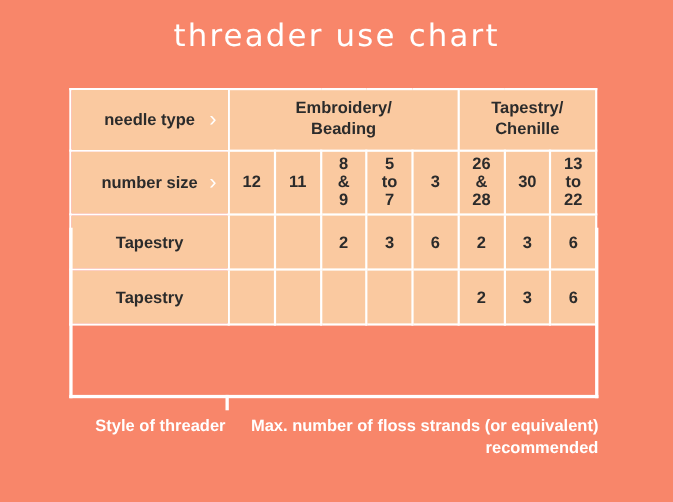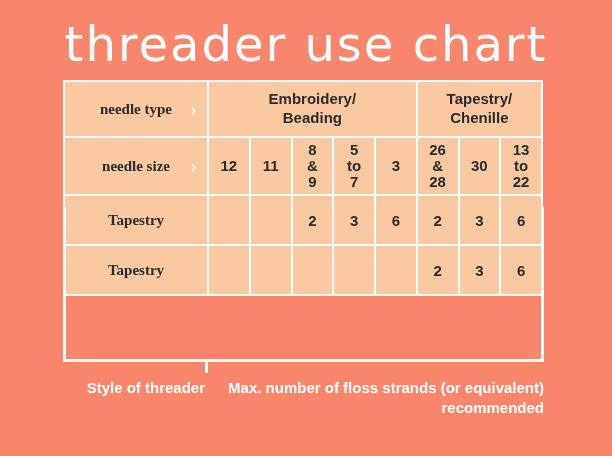--- a/index.html
+++ b/index.html
@@ -15,21 +15,21 @@
     position: relative;
   }
 
   #title {
     position: absolute;
     top: 16px;
     left: 0;
     width: 100%;
     text-align: center;
     color: #ffffff;
-    font-size: 48px;
+    font-size: 28px;
     letter-spacing: 2px;
     font-weight: 400;
     font-family: "DejaVu Sans", sans-serif;
   }
 
   #chart {
     position: absolute;
     left: 63px;
     top: 80px;
     width: 480px;
@@ -50,21 +50,20 @@
     font-size: 15px;
     font-weight: bold;
     padding: 0;
   }
   
   .rowlabel {
     width: 142px;
     font-size: 16px;
     font-weight: bold;
     position: relative;
-    font-family: Liberation Serif, serif;
   }
   .rowlabel .chev {
     position: absolute;
     right: 10px;
     top: 50%;
     transform: translateY(-50%);
     color: #ffffff;
     font-size: 20px;
     font-weight: normal;
   }
@@ -148,21 +147,21 @@
         <tr class="typerow">
       <td class="rowlabel">
         <span>needle type</span>
         <span class="chev">›</span>
       </td>
       <td class="hdr-group" colspan="5">Embroidery/<br>Beading</td>
       <td class="hdr-group" colspan="3">Tapestry/<br>Chenille</td>
     </tr>
     <tr class="sizerow">
       <td class="rowlabel">
-        <span>needle size</span>
+        <span>number size</span>
         <span class="chev">›</span>
       </td>
       <td class="sizecell">12</td>
       <td class="sizecell">11</td>
       <td class="sizecell">8<br>&amp;<br>9</td>
       <td class="sizecell">5<br>to<br>7</td>
       <td class="sizecell">3</td>
       <td class="sizecell">26<br>&amp;<br>28</td>
       <td class="sizecell">30</td>
       <td class="sizecell">13<br>to<br>22</td>

